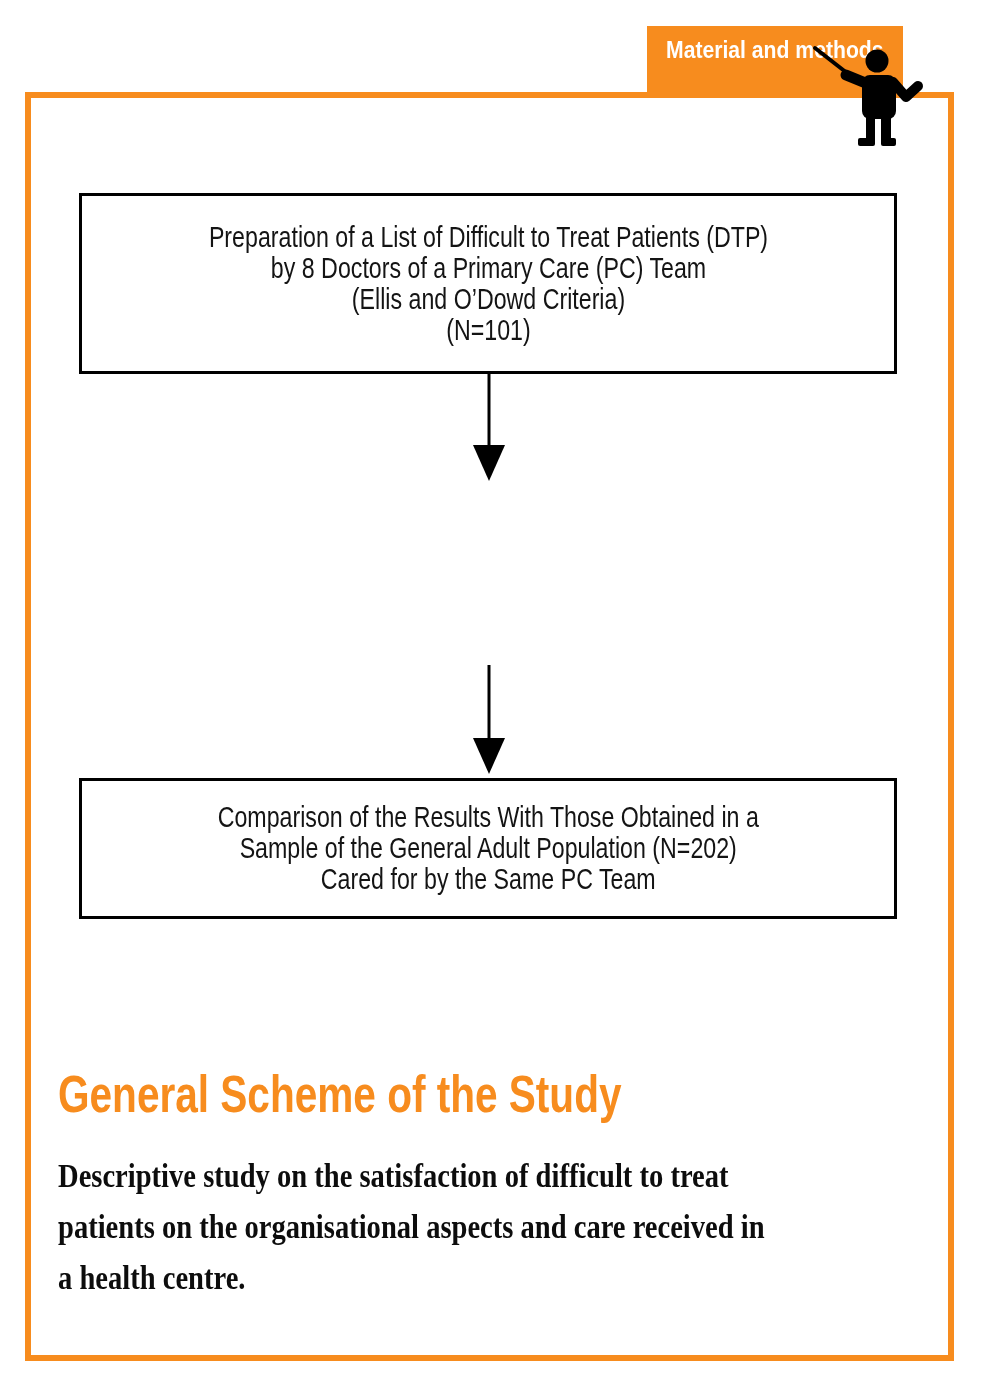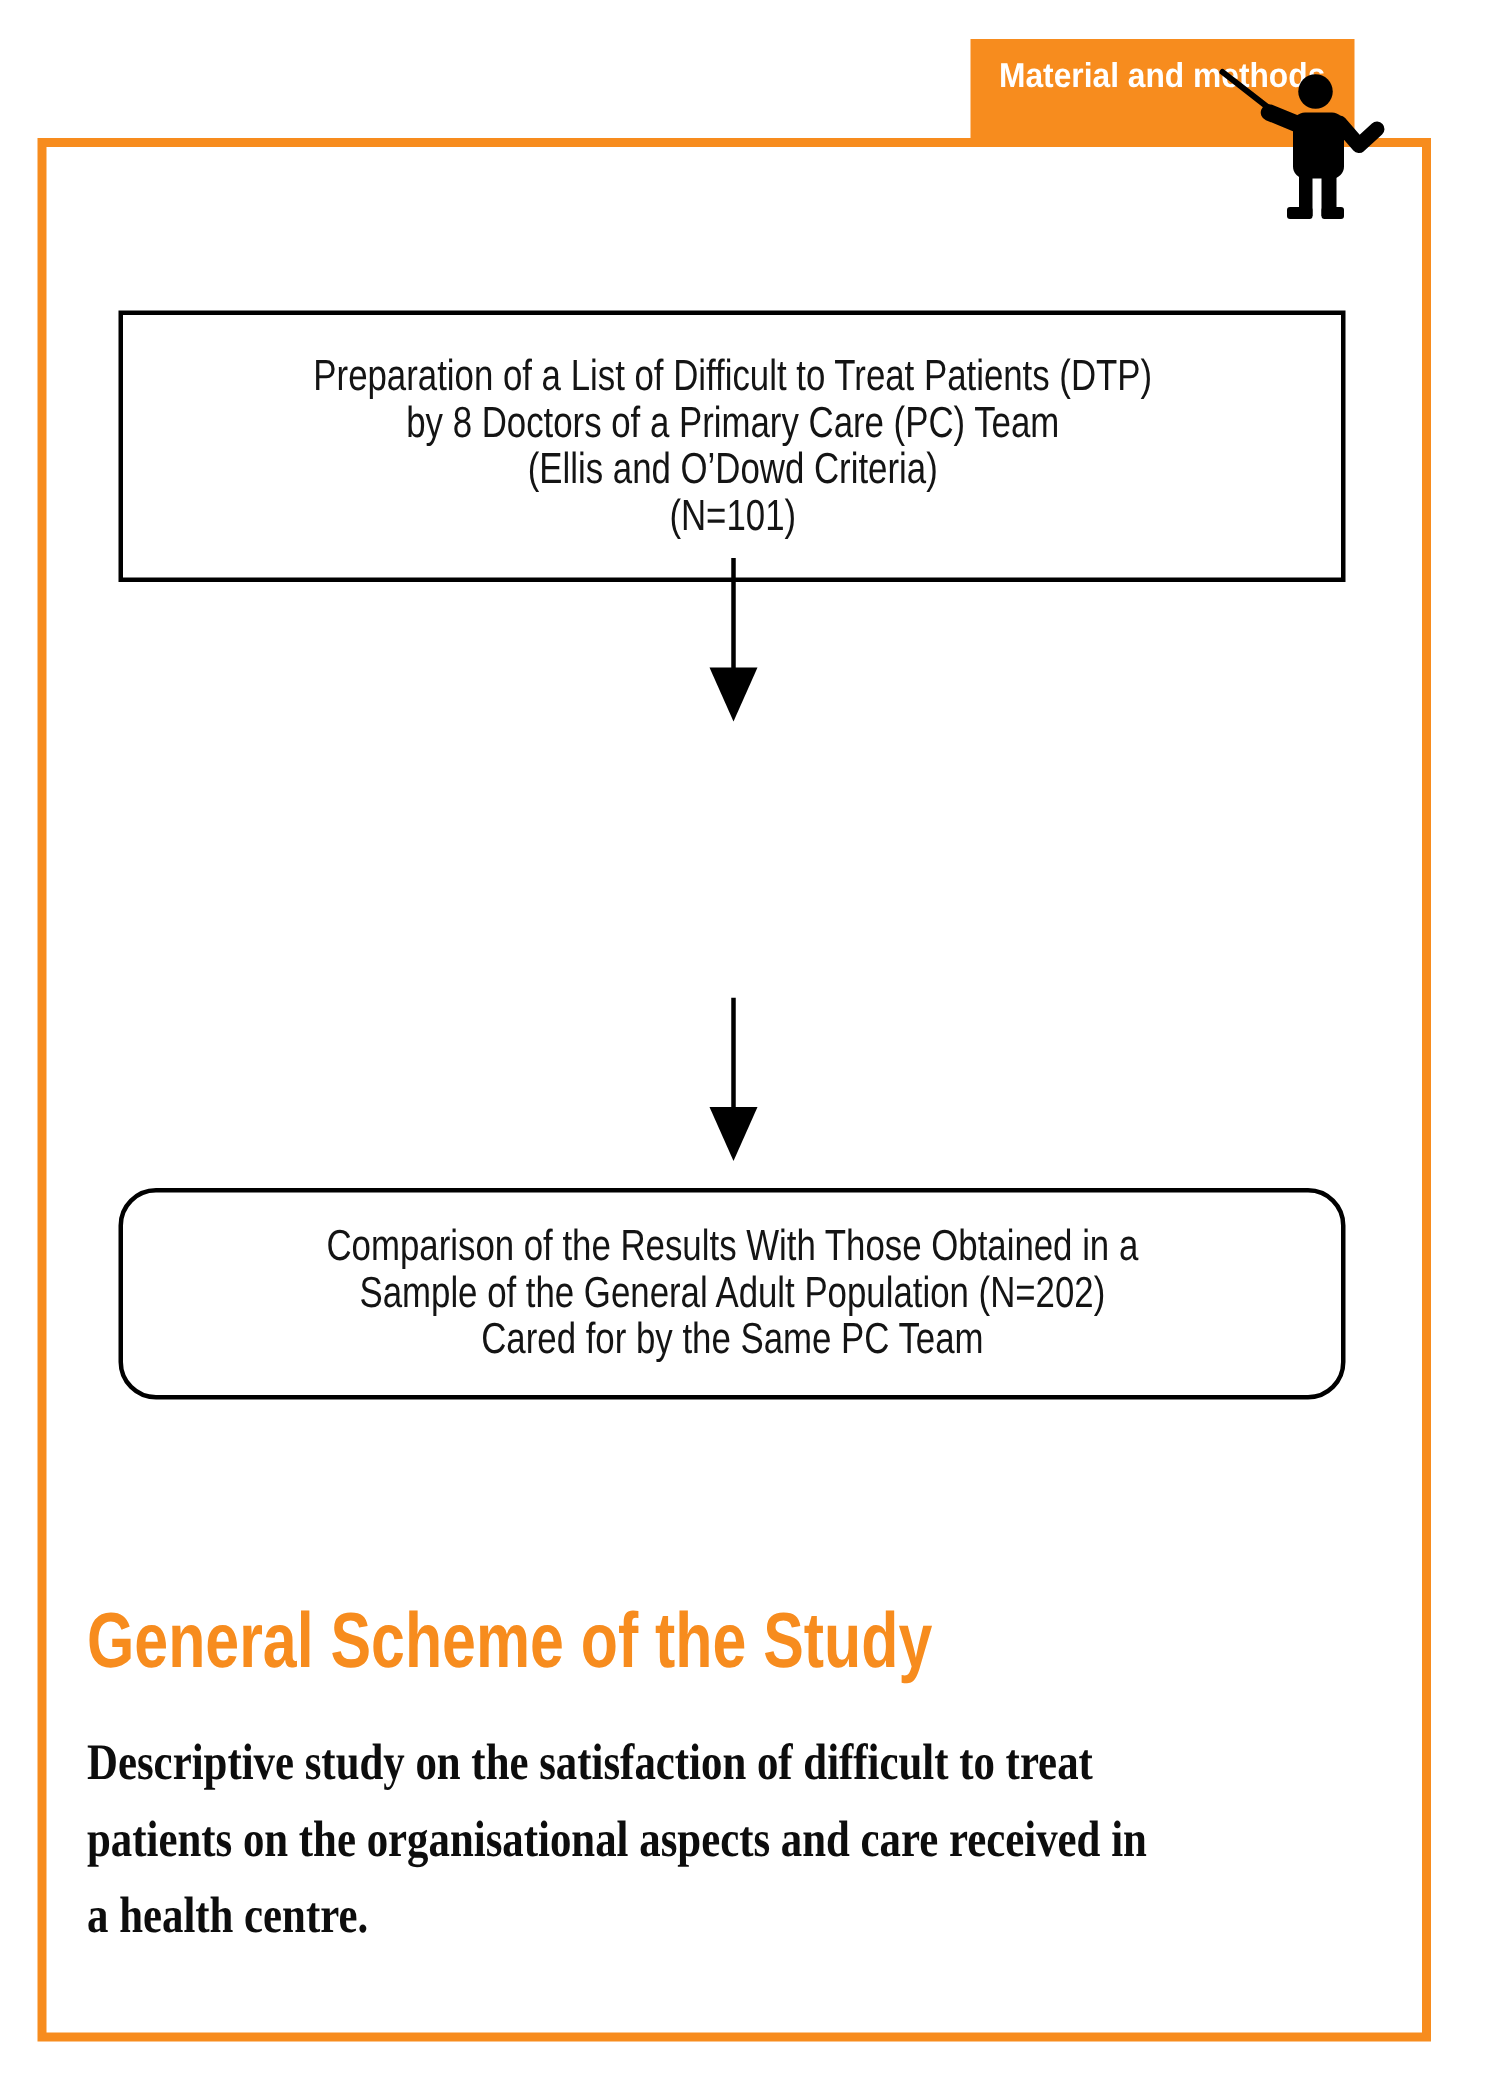--- a/index.html
+++ b/index.html
@@ -63,25 +63,24 @@
   .flow-box {
     position: absolute;
     left: 79px;
     width: 818px;
     border: 3px solid #000000;
     box-sizing: border-box;
     background: #ffffff;
     display: flex;
     align-items: center;
     justify-content: center;
-    margin-top: 14px;
   }
   .box-1 { top: 193px; height: 181px; }
   .box-2 { top: 487px; height: 176px; }
-  .box-3 { top: 778px; height: 141px; border-radius: 25px; }
+  .box-3 { top: 778px; height: 141px; }
   .box-text {
     text-align: center;
     font-size: 29px;
     line-height: 31px;
     color: #141414;
     transform: scaleX(0.80);
     transform-origin: center center;
     white-space: nowrap;
   }
   .arrow {

